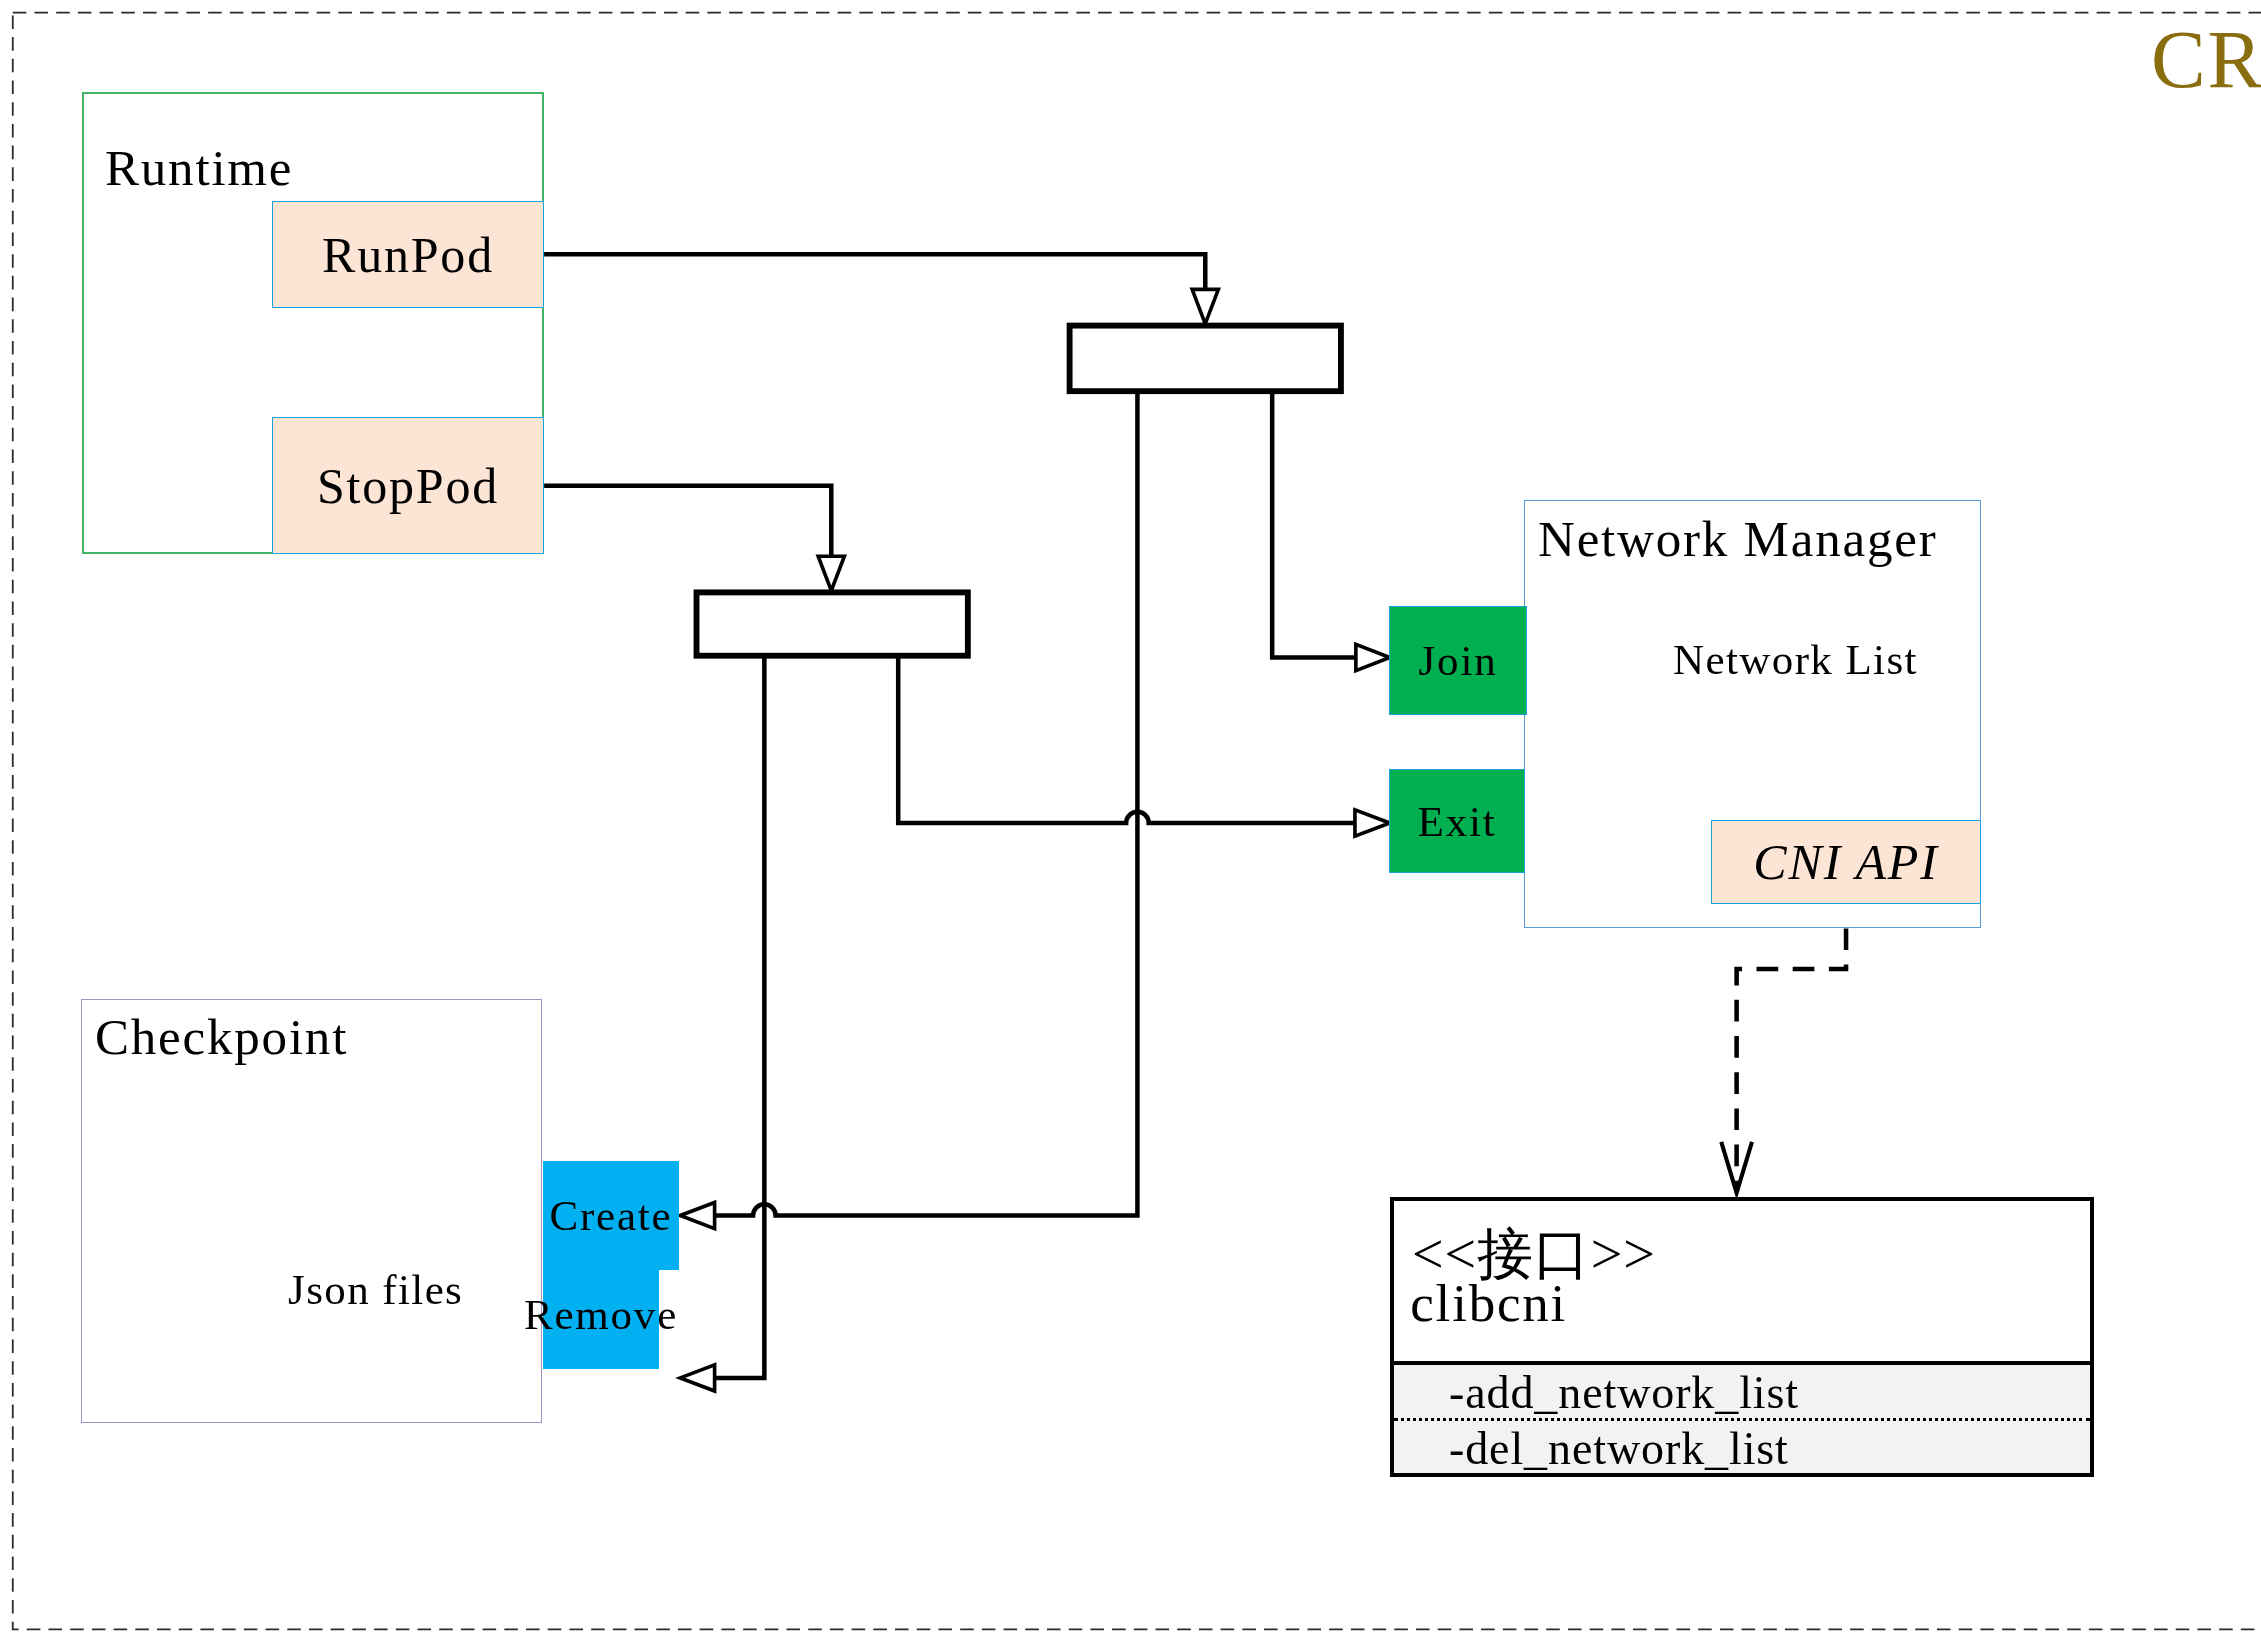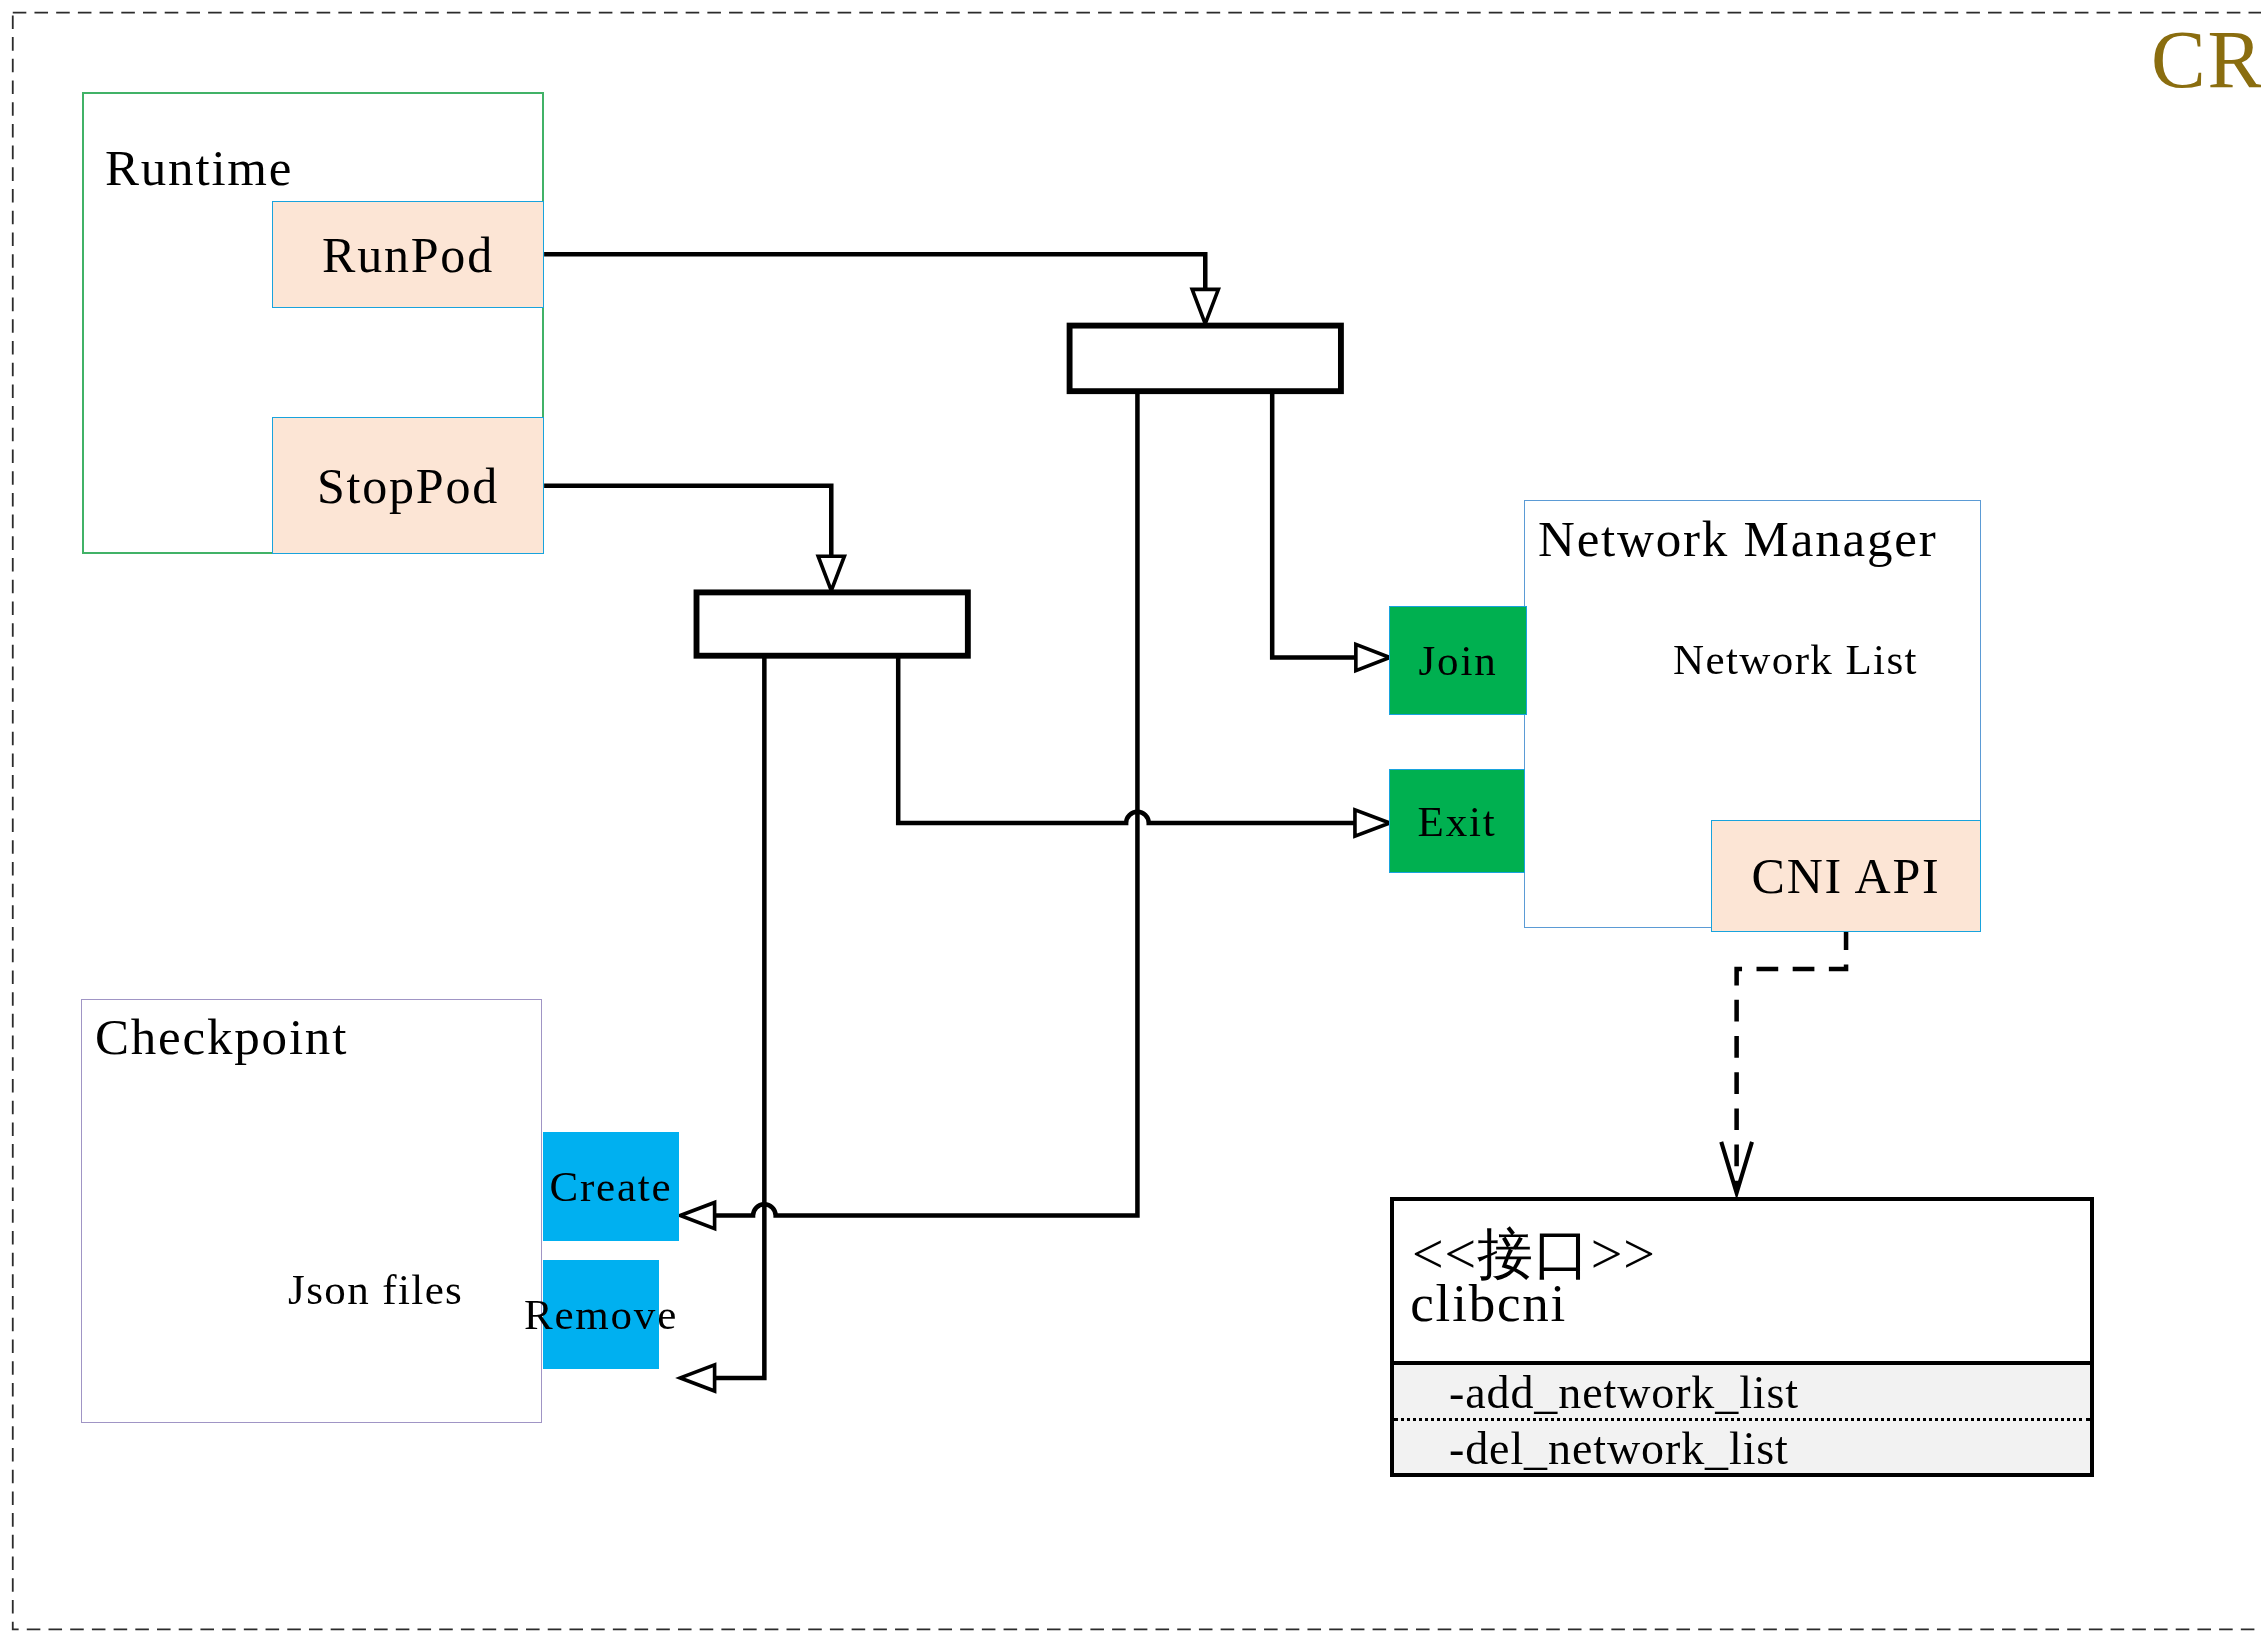--- a/index.html
+++ b/index.html
@@ -18,31 +18,31 @@
   #runtime{left:82px;top:92px;width:462px;height:462px;border:2.3px solid #41b267;background:#fff;}
   #runtime-title{left:105px;top:99px;font-size:51px;margin-top:40px;}
   .peach{background:#fce5d5;border:1.8px solid #18a3dd;}
   #runpod {left:272px;top:201px;width:272px;height:107px;font-size:50px;}
   #stoppod{left:272px;top:417px;width:272px;height:137px;font-size:50px;}
 
   
   #nm{left:1524px;top:500px;width:457px;height:428px;border:1.8px solid #5b9bd5;background:#fff;}
   #nm-title{left:1538px;top:510px;font-size:51px;}
   #network-list{left:1673px;top:635px;font-size:43px;letter-spacing:1.4px;}
-  #cni-api{left:1711px;top:820px;width:270px;height:112px;font-size:50px;}
+  #cni-api{left:1711px;top:820px;width:270px;height:84px;font-size:50px;font-style:italic;}
   .greenbox{background:#00b050;border:1.8px solid #18a3dd;font-size:43px;}
   #join{left:1389px;top:606px;width:138px;height:109px;}
   #exit{left:1389px;top:769px;width:136px;height:104px;}
 
   
   #checkpoint{left:81px;top:999px;width:461px;height:424px;border:1.8px solid #a095c5;background:#fff;}
   #checkpoint-title{left:95px;top:1008px;font-size:51px;}
   #json-files{left:288px;top:1265px;font-size:43px;letter-spacing:1.4px;}
   .cyanbox{background:#00b0f0;font-size:43px;}
-  #create{left:543px;top:1132px;width:136px;height:109px;}
+  #create{left:543px;top:1161px;width:136px;height:109px;}
   #remove{left:543px;top:1260px;width:116px;height:109px;}
 
   
   #iface{left:1390px;top:1197px;width:704px;height:280px;border:4.1px solid #000;background:#fff;}
   #iface-top{position:relative;width:100%;height:160px;box-sizing:border-box;}
   #iface-stereotype{left:18px;top:16.3px;font-size:56px;letter-spacing:0.9px;}
   #iface-name{left:16.3px;top:72px;font-size:53px;letter-spacing:1.8px;}
   #iface-members{position:relative;width:100%;height:112px;box-sizing:border-box;
                  border-top:4.1px solid #000;background:#f2f2f2;}
   .member{box-sizing:border-box;height:56px;line-height:56px;padding-left:55px;

